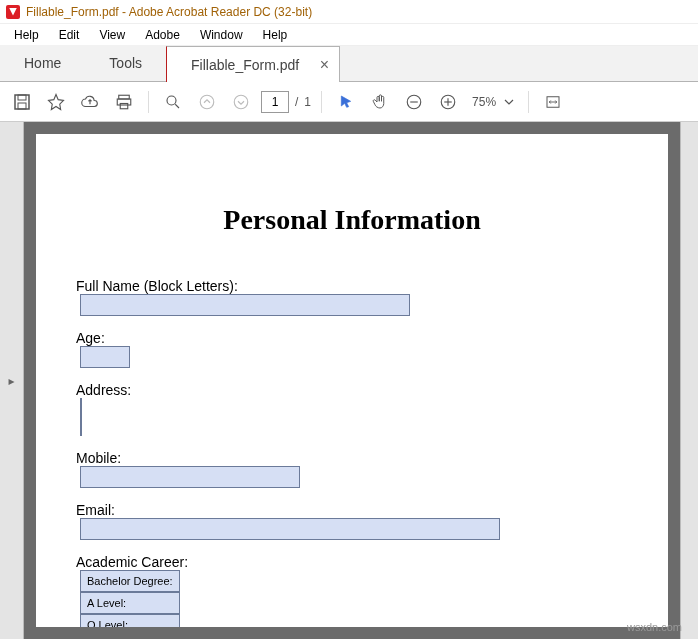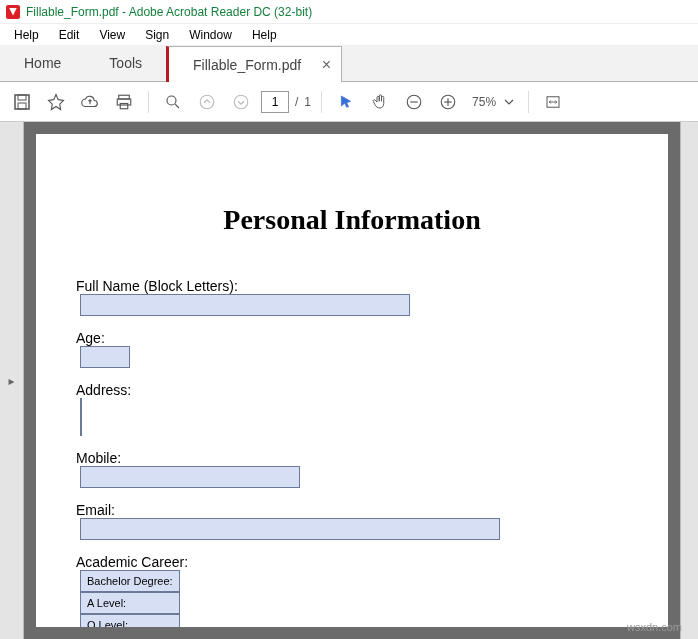--- a/index.html
+++ b/index.html
@@ -1,29 +1,29 @@
 <!DOCTYPE html>
 <html><head>
 <meta charset="utf-8">
 <style>
   * { box-sizing: border-box; margin: 0; padding: 0; font-family: "Segoe UI", Arial, sans-serif; }
   body { width: 698px; height: 639px; background: #fff; overflow: hidden; font-size: 12px; position: relative; }
 
   .titlebar { height: 24px; display: flex; align-items: center; padding: 0 6px; background: #fff; border-bottom: 1px solid #eee; }
   .titlebar .logo { width: 14px; height: 14px; background: #dc1f26; border-radius: 2px; margin-right: 6px; position: relative; }
   .titlebar .logo::after { content: ""; position: absolute; left: 3px; top: 3px; width: 8px; height: 8px; background: #fff; clip-path: polygon(0 0, 100% 0, 50% 100%); }
-  .titlebar span { color: #15803d; text-align: center; }
+  .titlebar span { color: #a16207; text-align: center; }
 
   .menubar { height: 22px; display: flex; align-items: center; padding: 0 6px; gap: 4px; border-bottom: 1px solid #eee; }
   .menubar span { padding: 2px 8px; cursor: default; }
 
   .tabbar { height: 36px; display: flex; align-items: flex-end; background: #f2f2f2; border-bottom: 1px solid #b3b3b3; }
   .tabbar .tab { height: 36px; line-height: 36px; padding: 0 24px; font-size: 14px; color: #444; cursor: default; position: relative; }
   .tabbar .tab.home, .tabbar .tab.tools { background: #f2f2f2; }
-  .tabbar .tab.doc { background: #fff; border-top: 1px solid #b3b3b3; border-left: 3px solid #b91c1c; border-right: 1px solid #b3b3b3; margin-bottom: -1px; padding-right: 40px; }
+  .tabbar .tab.doc { background: #fff; border-top: 1px solid #b3b3b3; border-left: 1px solid #b91c1c; border-right: 1px solid #b3b3b3; margin-bottom: -1px; padding-right: 40px; }
   .tabbar .tab .close { position: absolute; right: 10px; top: 50%; transform: translateY(-50%); font-size: 16px; color: #666; }
 
   .toolbar { height: 40px; display: flex; align-items: center; padding: 0 8px; border-bottom: 1px solid #ccc; gap: 6px; color: #555; }
   .toolbar .btn { width: 28px; height: 28px; display: flex; align-items: center; justify-content: center; cursor: default; border-radius: 2px; }
   .toolbar .sep { width: 1px; height: 22px; background: #ddd; margin: 0 4px; }
   .toolbar input.num { width: 28px; height: 22px; text-align: center; border: 1px solid #999; font-size: 12px; }
   .toolbar .zoom { display: flex; align-items: center; gap: 8px; padding: 0 4px; }
   svg { display: block; }
 
   .workarea { position: absolute; top: 122px; bottom: 0; left: 0; right: 0; background: #6b6b6b; display: flex; }
@@ -48,21 +48,21 @@
 
 <div class="titlebar">
   <div class="logo"></div>
   <span>Fillable_Form.pdf - Adobe Acrobat Reader DC (32-bit)</span>
 </div>
 
 <div class="menubar">
   <span>Help</span>
   <span>Edit</span>
   <span>View</span>
-  <span>Sign</span>
+  <span>Adobe</span>
   <span>Window</span>
   <span>Help</span>
 </div>
 
 <div class="tabbar">
   <div class="tab home">Home</div>
   <div class="tab tools">Tools</div>
   <div class="tab doc">
     <span>Fillable_Form.pdf</span>
     <span class="close">×</span>

